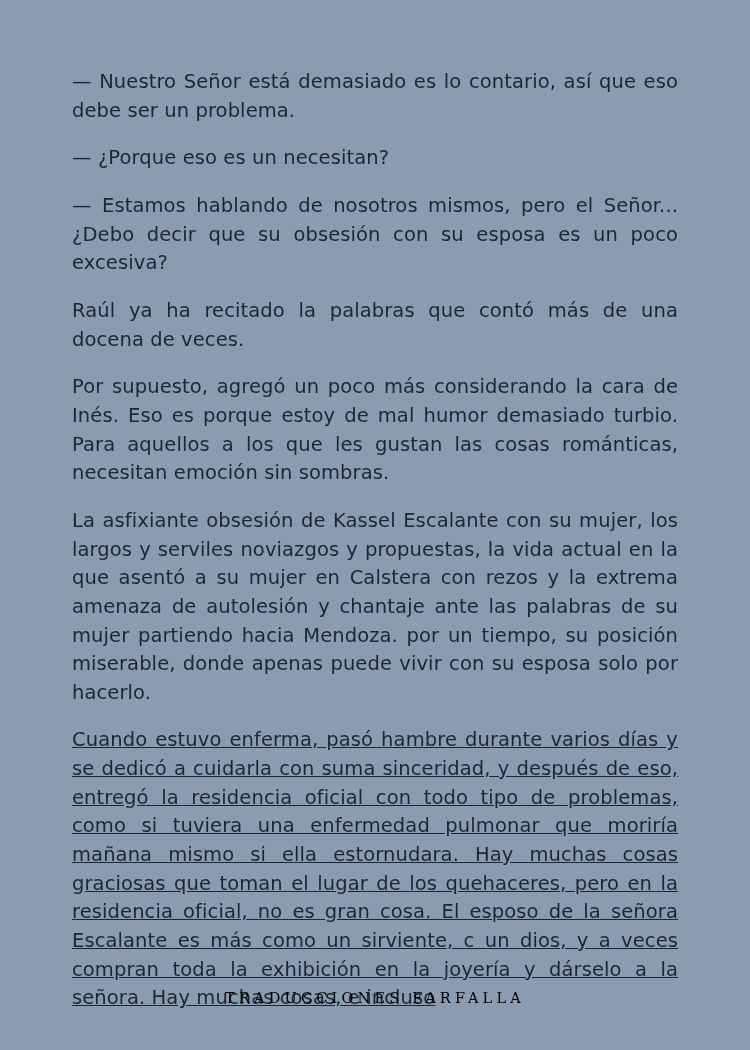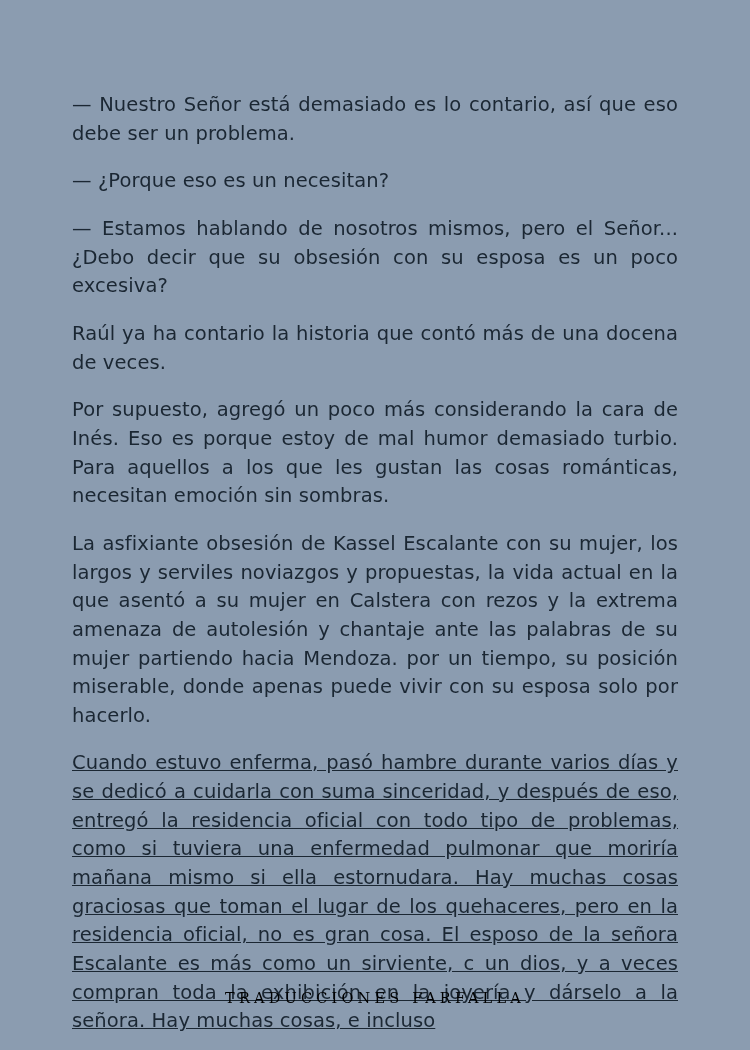--- a/index.html
+++ b/index.html
@@ -11,21 +11,21 @@
     height: 1050px;
     background: #8b9cb0;
     font-family: "DejaVu Sans", sans-serif;
     overflow: hidden;
   }
   .page {
     position: relative;
     width: 750px;
     height: 1050px;
     box-sizing: border-box;
-    padding: 91px 72px 0 72px;
+    padding: 68px 72px 0 72px;
     background: #8b9cb0;
   }
   .body-text {
     color: #1b2733;
     font-size: 19.5px;
     line-height: 1.47;
     letter-spacing: 0.1px;
   }
   .para {
     margin: 0 0 19px 0;
@@ -51,19 +51,19 @@
   }
 </style>
 </head>
 <body>
 
 <div class="page">
   <div class="body-text">
     <p class="para">— Nuestro Señor está demasiado es lo contario, así que eso debe ser un problema.</p>
     <p class="para">— ¿Porque eso es un necesitan?</p>
     <p class="para">— Estamos hablando de nosotros mismos, pero el Señor... ¿Debo decir que su obsesión con su esposa es un poco excesiva?</p>
-    <p class="para">Raúl ya ha contario la historia que contó más de una docena de veces.</p>
+    <p class="para">Raúl ya ha recitado la palabras que contó más de una docena de veces.</p>
     <p class="para">Por supuesto, agregó un poco más considerando la cara de Inés. Eso es porque estoy de mal humor demasiado turbio. Para aquellos a los que les gustan las cosas románticas, necesitan emoción sin sombras.</p>
     <p class="para">La asfixiante obsesión de Kassel Escalante con su mujer, los largos y serviles noviazgos y propuestas, la vida actual en la que asentó a su mujer en Calstera con rezos y la extrema amenaza de autolesión y chantaje ante las palabras de su mujer partiendo hacia Mendoza. por un tiempo, su posición miserable, donde apenas puede vivir con su esposa solo por hacerlo.</p>
     <p class="para">Cuando estuvo enferma, pasó hambre durante varios días y se dedicó a cuidarla con suma sinceridad, y después de eso, entregó la residencia oficial con todo tipo de problemas, como si tuviera una enfermedad pulmonar que moriría mañana mismo si ella estornudara. Hay muchas cosas graciosas que toman el lugar de los quehaceres, pero en la residencia oficial, no es gran cosa. El esposo de la señora Escalante es más como un sirviente, c un dios, y a veces compran toda la exhibición en la joyería y dárselo a la señora. Hay muchas cosas, e incluso</p>
   </div>
   <div class="footer">TRADUCCIONES  FARFALLA</div>
 </div>
 
 </body></html>

